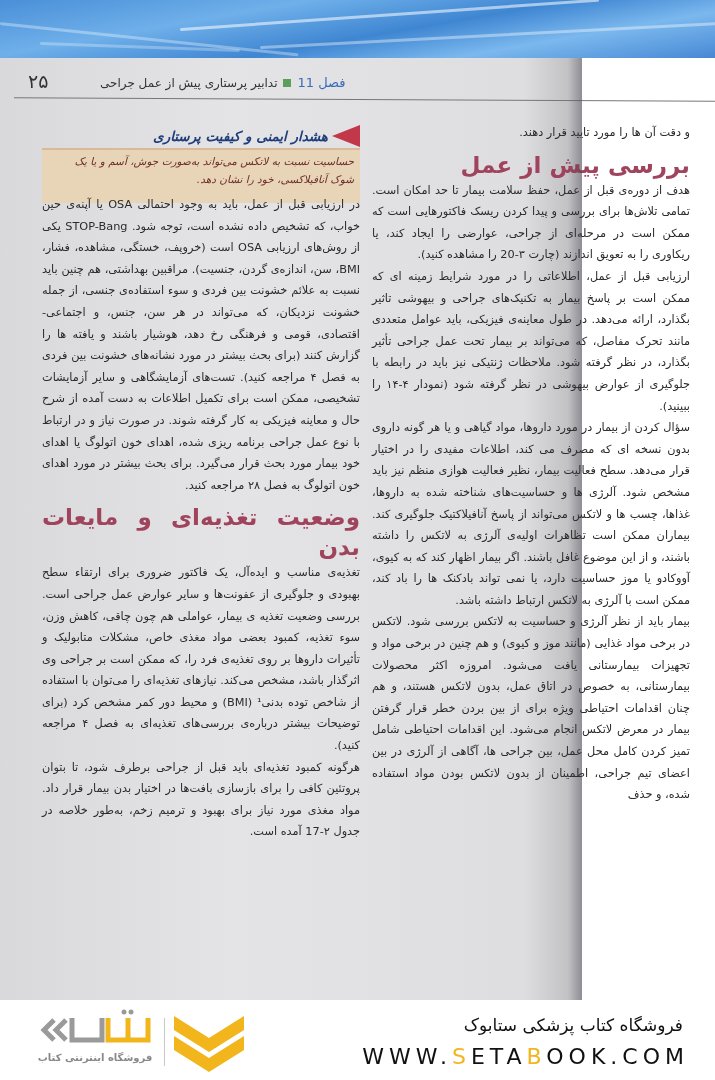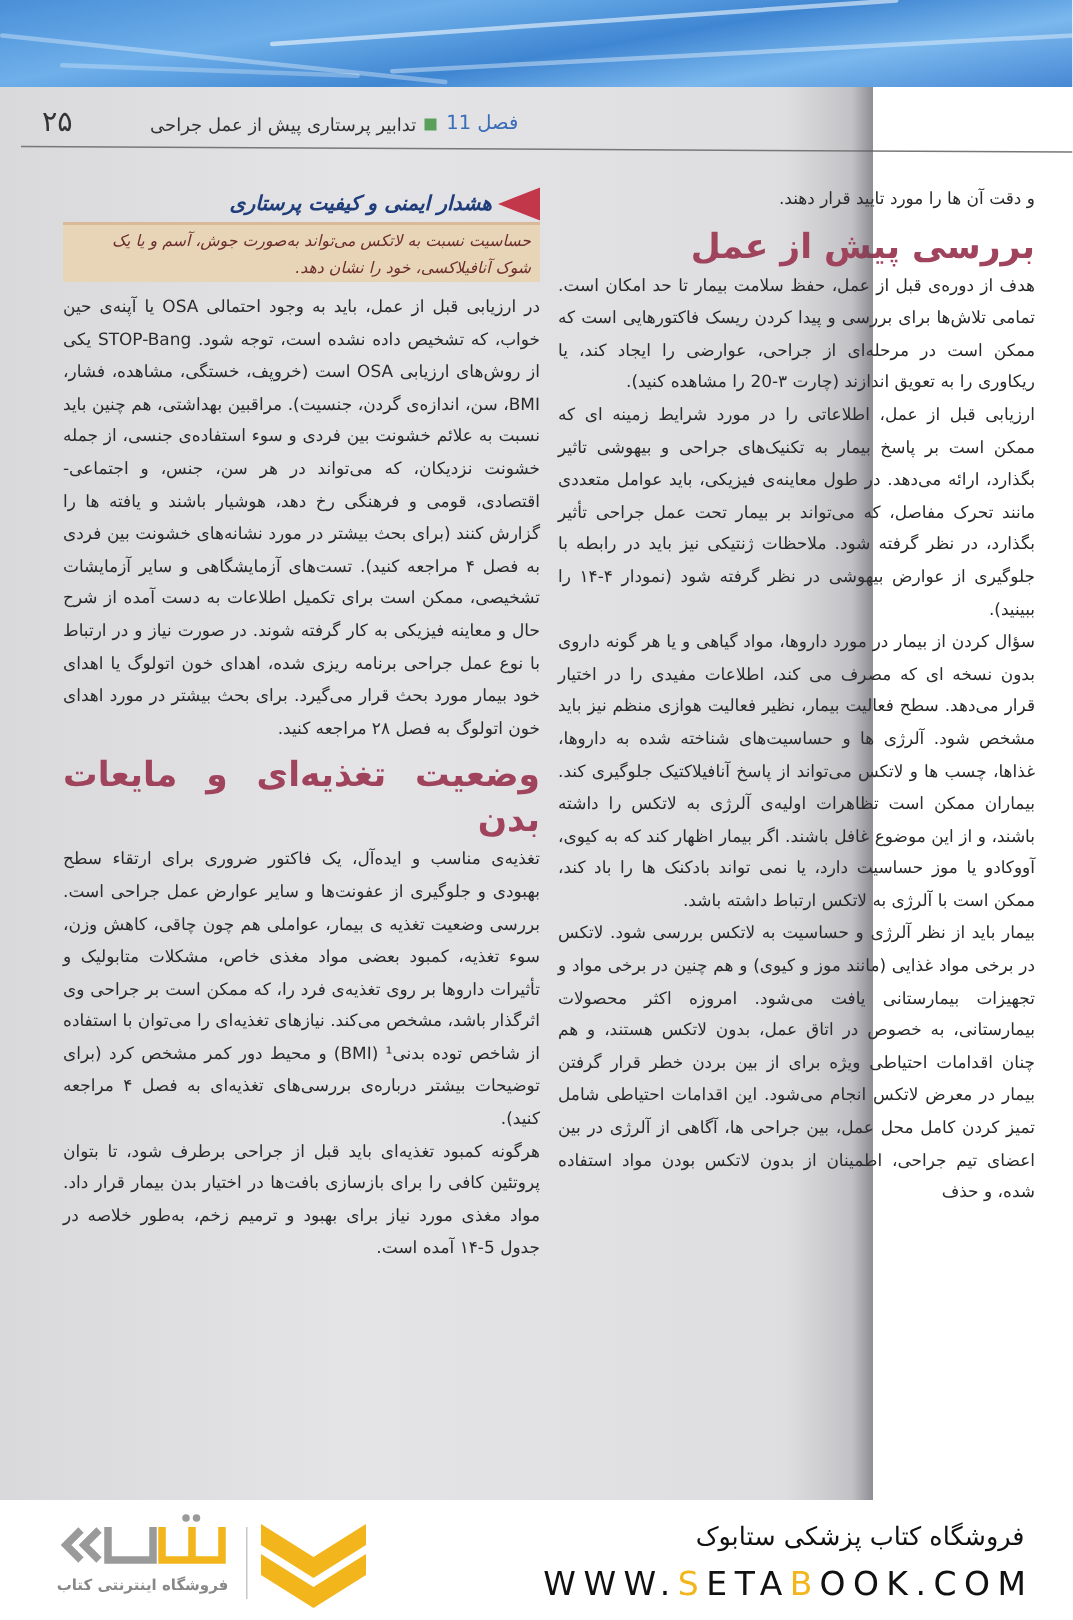--- a/index.html
+++ b/index.html
@@ -59,21 +59,21 @@
   }
   .alert-flag::before {
     content:""; position:absolute; left:0; top:0; width:0; height:0;
     border-top:11px solid transparent; border-bottom:11px solid transparent;
     border-right:28px solid #c2374a;
   }
   .alert-title {
     color:#1f3d7a; font-size:13.5px; font-weight:bold; font-style:italic; direction:rtl;
   }
   .alert-body {
-    background:#e8d4b6; direction:rtl; text-align:right; padding:2px 6px 0 6px;
+    background:#e8d4b6; direction:rtl; text-align:right; padding:2px 6px 15px 6px;
     color:#6b2d2d; font-size:10.5px; line-height:18px; font-style:italic;
     border-top:2px solid #d9b997;
   }
 
   .footer {
     position:absolute; left:0; top:1000px; width:715px; height:80px; background:#fff;
   }
   .store-name {
     position:absolute; right:32px; top:15px; direction:rtl; font-size:17px; color:#111;
   }
@@ -126,21 +126,21 @@
     <p>هدف از دوره‌ی قبل از عمل، حفظ سلامت بیمار تا حد امکان است. تمامی تلاش‌ها برای بررسی و پیدا کردن ریسک فاکتورهایی است که ممکن است در مرحله‌ای از جراحی، عوارضی را ایجاد کند، یا ریکاوری را به تعویق اندازند (چارت ۳-20 را مشاهده کنید).</p>
     <p>ارزیابی قبل از عمل، اطلاعاتی را در مورد شرایط زمینه ای که ممکن است بر پاسخ بیمار به تکنیک‌های جراحی و بیهوشی تاثیر بگذارد، ارائه می‌دهد. در طول معاینه‌ی فیزیکی، باید عوامل متعددی مانند تحرک مفاصل، که می‌تواند بر بیمار تحت عمل جراحی تأثیر بگذارد، در نظر گرفته شود. ملاحظات ژنتیکی نیز باید در رابطه با جلوگیری از عوارض بیهوشی در نظر گرفته شود (نمودار ۴-۱۴ را ببینید).</p>
     <p>سؤال کردن از بیمار در مورد داروها، مواد گیاهی و یا هر گونه داروی بدون نسخه ای که مصرف می کند، اطلاعات مفیدی را در اختیار قرار می‌دهد. سطح فعالیت بیمار، نظیر فعالیت هوازی منظم نیز باید مشخص شود. آلرژی ها و حساسیت‌های شناخته شده به داروها، غذاها، چسب ها و لاتکس می‌تواند از پاسخ آنافیلاکتیک جلوگیری کند. بیماران ممکن است تظاهرات اولیه‌ی آلرژی به لاتکس را داشته باشند، و از این موضوع غافل باشند. اگر بیمار اظهار کند که به کیوی، آووکادو یا موز حساسیت دارد، یا نمی تواند بادکنک ها را باد کند، ممکن است با آلرژی به لاتکس ارتباط داشته باشد.</p>
     <p>بیمار باید از نظر آلرژی و حساسیت به لاتکس بررسی شود. لاتکس در برخی مواد غذایی (مانند موز و کیوی) و هم چنین در برخی مواد و تجهیزات بیمارستانی یافت می‌شود. امروزه اکثر محصولات بیمارستانی، به خصوص در اتاق عمل، بدون لاتکس هستند، و هم چنان اقدامات احتیاطی ویژه برای از بین بردن خطر قرار گرفتن بیمار در معرض لاتکس انجام می‌شود. این اقدامات احتیاطی شامل تمیز کردن کامل محل عمل، بین جراحی ها، آگاهی از آلرژی در بین اعضای تیم جراحی، اطمینان از بدون لاتکس بودن مواد استفاده شده، و حذف</p>
   </div>
 
   <div class="col col-left">
     <p>در ارزیابی قبل از عمل، باید به وجود احتمالی OSA یا آپنه‌ی حین خواب، که تشخیص داده نشده است، توجه شود. STOP-Bang یکی از روش‌های ارزیابی OSA است (خروپف، خستگی، مشاهده، فشار، BMI، سن، اندازه‌ی گردن، جنسیت). مراقبین بهداشتی، هم چنین باید نسبت به علائم خشونت بین فردی و سوء استفاده‌ی جنسی، از جمله خشونت نزدیکان، که می‌تواند در هر سن، جنس، و اجتماعی-اقتصادی، قومی و فرهنگی رخ دهد، هوشیار باشند و یافته ها را گزارش کنند (برای بحث بیشتر در مورد نشانه‌های خشونت بین فردی به فصل ۴ مراجعه کنید). تست‌های آزمایشگاهی و سایر آزمایشات تشخیصی، ممکن است برای تکمیل اطلاعات به دست آمده از شرح حال و معاینه فیزیکی به کار گرفته شوند. در صورت نیاز و در ارتباط با نوع عمل جراحی برنامه ریزی شده، اهدای خون اتولوگ یا اهدای خود بیمار مورد بحث قرار می‌گیرد. برای بحث بیشتر در مورد اهدای خون اتولوگ به فصل ۲۸ مراجعه کنید.</p>
     <h2 class="section-heading">وضعیت تغذیه‌ای و مایعات بدن</h2>
     <p>تغذیه‌ی مناسب و ایده‌آل، یک فاکتور ضروری برای ارتقاء سطح بهبودی و جلوگیری از عفونت‌ها و سایر عوارض عمل جراحی است. بررسی وضعیت تغذیه ی بیمار، عواملی هم چون چاقی، کاهش وزن، سوء تغذیه، کمبود بعضی مواد مغذی خاص، مشکلات متابولیک و تأثیرات داروها بر روی تغذیه‌ی فرد را، که ممکن است بر جراحی وی اثرگذار باشد، مشخص می‌کند. نیازهای تغذیه‌ای را می‌توان با استفاده از شاخص توده بدنی¹ (BMI) و محیط دور کمر مشخص کرد (برای توضیحات بیشتر درباره‌ی بررسی‌های تغذیه‌ای به فصل ۴ مراجعه کنید).</p>
-    <p>هرگونه کمبود تغذیه‌ای باید قبل از جراحی برطرف شود، تا بتوان پروتئین کافی را برای بازسازی بافت‌ها در اختیار بدن بیمار قرار داد. مواد مغذی مورد نیاز برای بهبود و ترمیم زخم، به‌طور خلاصه در جدول 5-۱۴ آمده است.</p>
+    <p>هرگونه کمبود تغذیه‌ای باید قبل از جراحی برطرف شود، تا بتوان پروتئین کافی را برای بازسازی بافت‌ها در اختیار بدن بیمار قرار داد. مواد مغذی مورد نیاز برای بهبود و ترمیم زخم، به‌طور خلاصه در جدول ۲-17 آمده است.</p>
   </div>
 </div>
 
 <div class="footer">
   <div class="logo">
     <svg width="220" height="64" viewBox="0 0 220 64">
 
       <polyline points="30,12 20,22 30,32" fill="none" stroke="#9a9a9a" stroke-width="5"></polyline>
       <polyline points="42,12 32,22 42,32" fill="none" stroke="#9a9a9a" stroke-width="5"></polyline>
 

